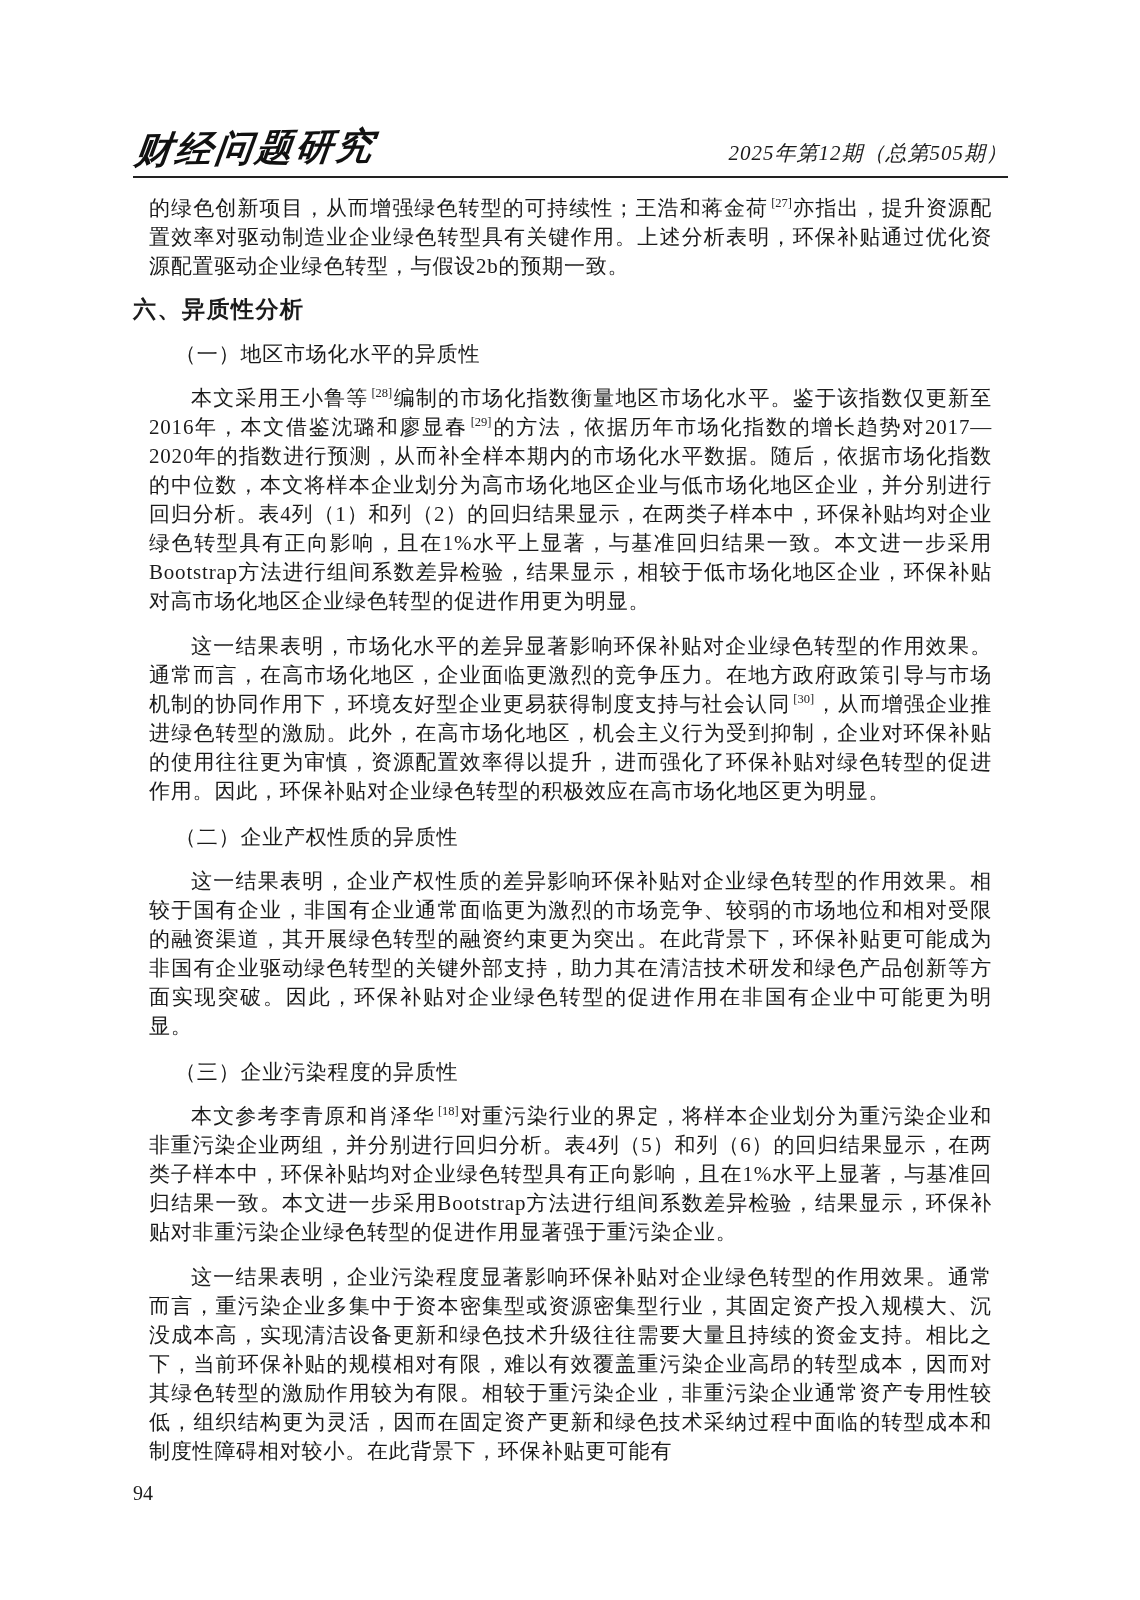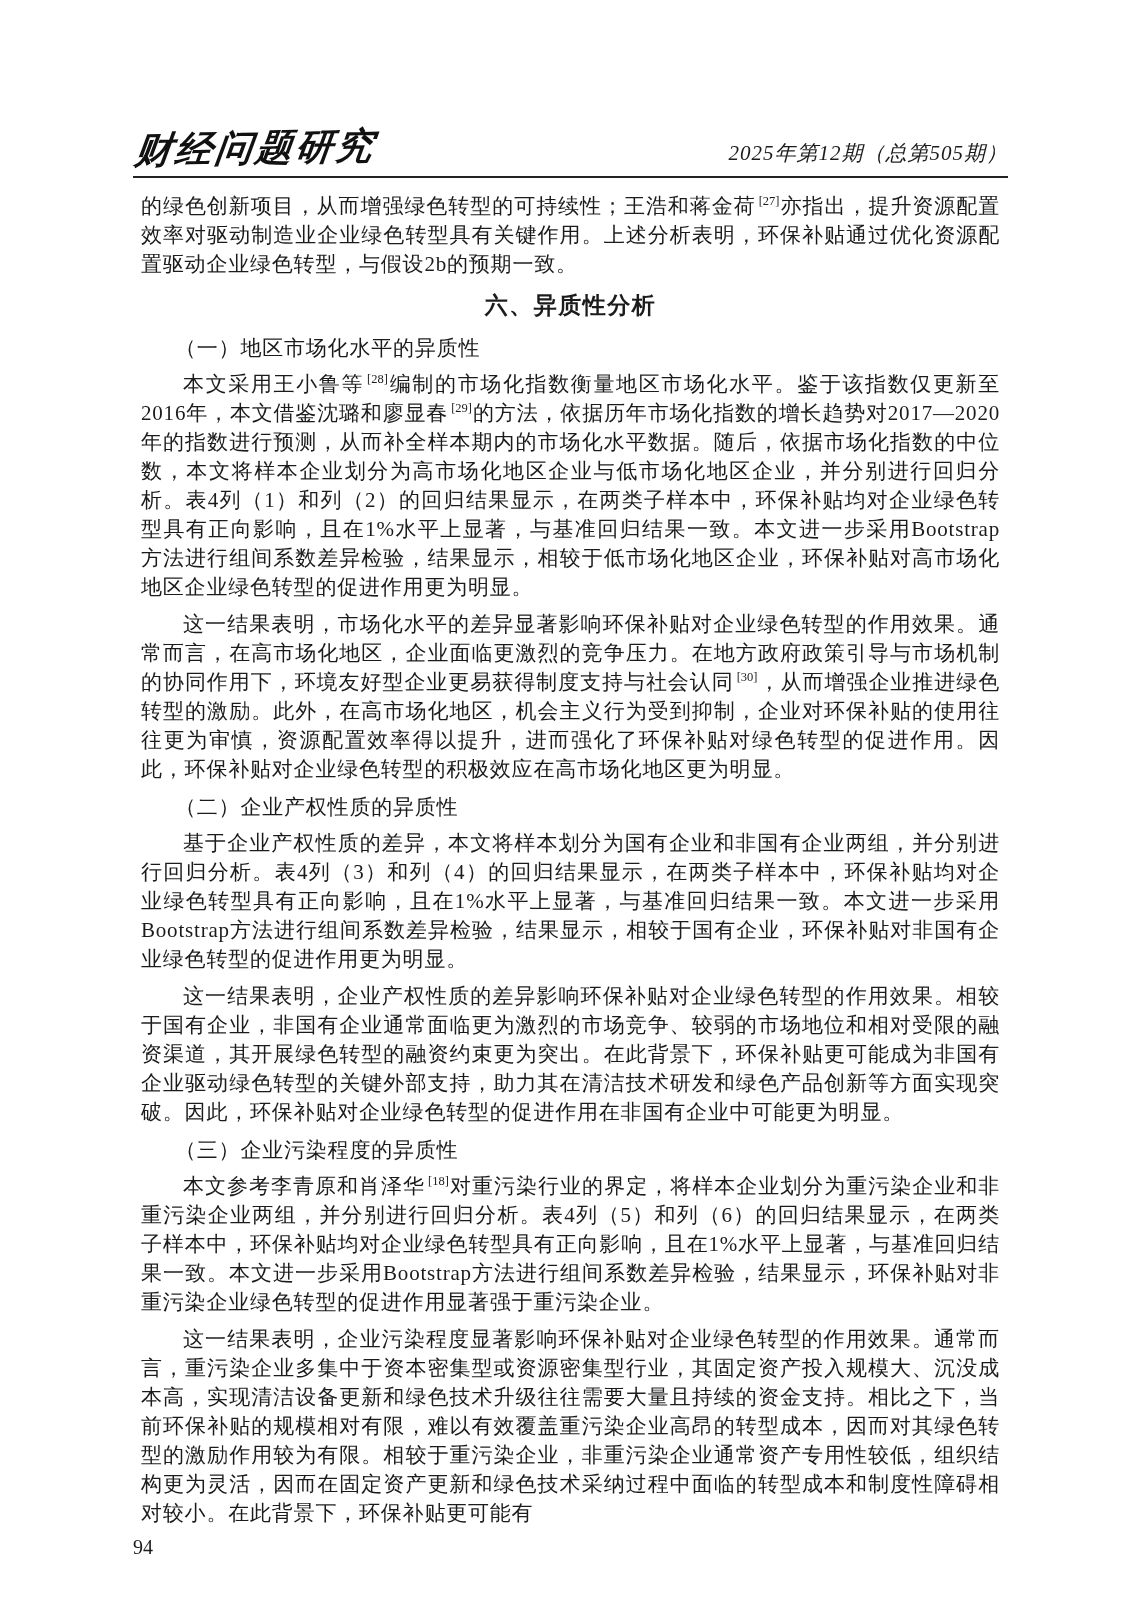--- a/index.html
+++ b/index.html
@@ -28,25 +28,25 @@
   }
   .issue{
     font-size:21px;letter-spacing:1px;padding-bottom:2px;color:#1b1b1b;font-style:italic;
   }
   .rule{border-bottom:2px solid #222;margin-top:7px;}
   main{
     margin-top:14px;
     font-size:21px;line-height:29px;letter-spacing:0.8px;
     text-align:justify;
   }
-  main p{margin:8px;text-indent:2em;}
+  main p{margin:16px;text-indent:2em;}
   main p.cont{text-indent:0;}
   h1{
-    font-family:Liberation Sans, sans-serif;
-    font-size:23px;font-weight:bold;text-align:center;
+    font-family:Liberation Mono, monospace;
+    font-size:23px;font-weight:bold;
     margin:12px 0 13px;letter-spacing:1.5px;text-indent:0;
   }
   h2{
     font-family:"Liberation Sans","DejaVu Sans",sans-serif;
     font-size:21px;font-weight:normal;
     margin:5px 0 4px;text-indent:2em;line-height:29px;letter-spacing:0.8px;
   }
   sup.ref{
     font-size:12.5px;line-height:0;letter-spacing:0;
     margin:0 1px 0 3px;vertical-align:super;
@@ -70,21 +70,20 @@
   <main>
     <p class="cont">的绿色创新项目，从而增强绿色转型的可持续性；王浩和蒋金荷<sup class="ref">[27]</sup>亦指出，提升资源配置效率对驱动制造业企业绿色转型具有关键作用。上述分析表明，环保补贴通过优化资源配置驱动企业绿色转型，与假设2b的预期一致。</p>
 
     <h1>六、异质性分析</h1>
 
     <h2>（一）地区市场化水平的异质性</h2>
     <p>本文采用王小鲁等<sup class="ref">[28]</sup>编制的市场化指数衡量地区市场化水平。鉴于该指数仅更新至2016年，本文借鉴沈璐和廖显春<sup class="ref">[29]</sup>的方法，依据历年市场化指数的增长趋势对2017—2020年的指数进行预测，从而补全样本期内的市场化水平数据。随后，依据市场化指数的中位数，本文将样本企业划分为高市场化地区企业与低市场化地区企业，并分别进行回归分析。表4列（1）和列（2）的回归结果显示，在两类子样本中，环保补贴均对企业绿色转型具有正向影响，且在1%水平上显著，与基准回归结果一致。本文进一步采用Bootstrap方法进行组间系数差异检验，结果显示，相较于低市场化地区企业，环保补贴对高市场化地区企业绿色转型的促进作用更为明显。</p>
     <p>这一结果表明，市场化水平的差异显著影响环保补贴对企业绿色转型的作用效果。通常而言，在高市场化地区，企业面临更激烈的竞争压力。在地方政府政策引导与市场机制的协同作用下，环境友好型企业更易获得制度支持与社会认同<sup class="ref">[30]</sup>，从而增强企业推进绿色转型的激励。此外，在高市场化地区，机会主义行为受到抑制，企业对环保补贴的使用往往更为审慎，资源配置效率得以提升，进而强化了环保补贴对绿色转型的促进作用。因此，环保补贴对企业绿色转型的积极效应在高市场化地区更为明显。</p>
 
     <h2>（二）企业产权性质的异质性</h2>
-    <p>基于企业产权性质的差异，本文将样本划分为国有企业和非国有企业两组，并分别进行回归分析。表4列（3）和列（4）的回归结果显示，在两类子样本中，环保补贴均对企业绿色转型具有正向影响，且在1%水平上显著，与基准回归结果一致。本文进一步采用Bootstrap方法进行组间系数差异检验，结果显示，相较于国有企业，环保补贴对非国有企业绿色转型的促进作用更为明显。</p>
     <p>这一结果表明，企业产权性质的差异影响环保补贴对企业绿色转型的作用效果。相较于国有企业，非国有企业通常面临更为激烈的市场竞争、较弱的市场地位和相对受限的融资渠道，其开展绿色转型的融资约束更为突出。在此背景下，环保补贴更可能成为非国有企业驱动绿色转型的关键外部支持，助力其在清洁技术研发和绿色产品创新等方面实现突破。因此，环保补贴对企业绿色转型的促进作用在非国有企业中可能更为明显。</p>
 
     <h2>（三）企业污染程度的异质性</h2>
     <p>本文参考李青原和肖泽华<sup class="ref">[18]</sup>对重污染行业的界定，将样本企业划分为重污染企业和非重污染企业两组，并分别进行回归分析。表4列（5）和列（6）的回归结果显示，在两类子样本中，环保补贴均对企业绿色转型具有正向影响，且在1%水平上显著，与基准回归结果一致。本文进一步采用Bootstrap方法进行组间系数差异检验，结果显示，环保补贴对非重污染企业绿色转型的促进作用显著强于重污染企业。</p>
     <p>这一结果表明，企业污染程度显著影响环保补贴对企业绿色转型的作用效果。通常而言，重污染企业多集中于资本密集型或资源密集型行业，其固定资产投入规模大、沉没成本高，实现清洁设备更新和绿色技术升级往往需要大量且持续的资金支持。相比之下，当前环保补贴的规模相对有限，难以有效覆盖重污染企业高昂的转型成本，因而对其绿色转型的激励作用较为有限。相较于重污染企业，非重污染企业通常资产专用性较低，组织结构更为灵活，因而在固定资产更新和绿色技术采纳过程中面临的转型成本和制度性障碍相对较小。在此背景下，环保补贴更可能有</p>
   </main>
 
   <div class="pagenum">94</div>
 
 </div>

